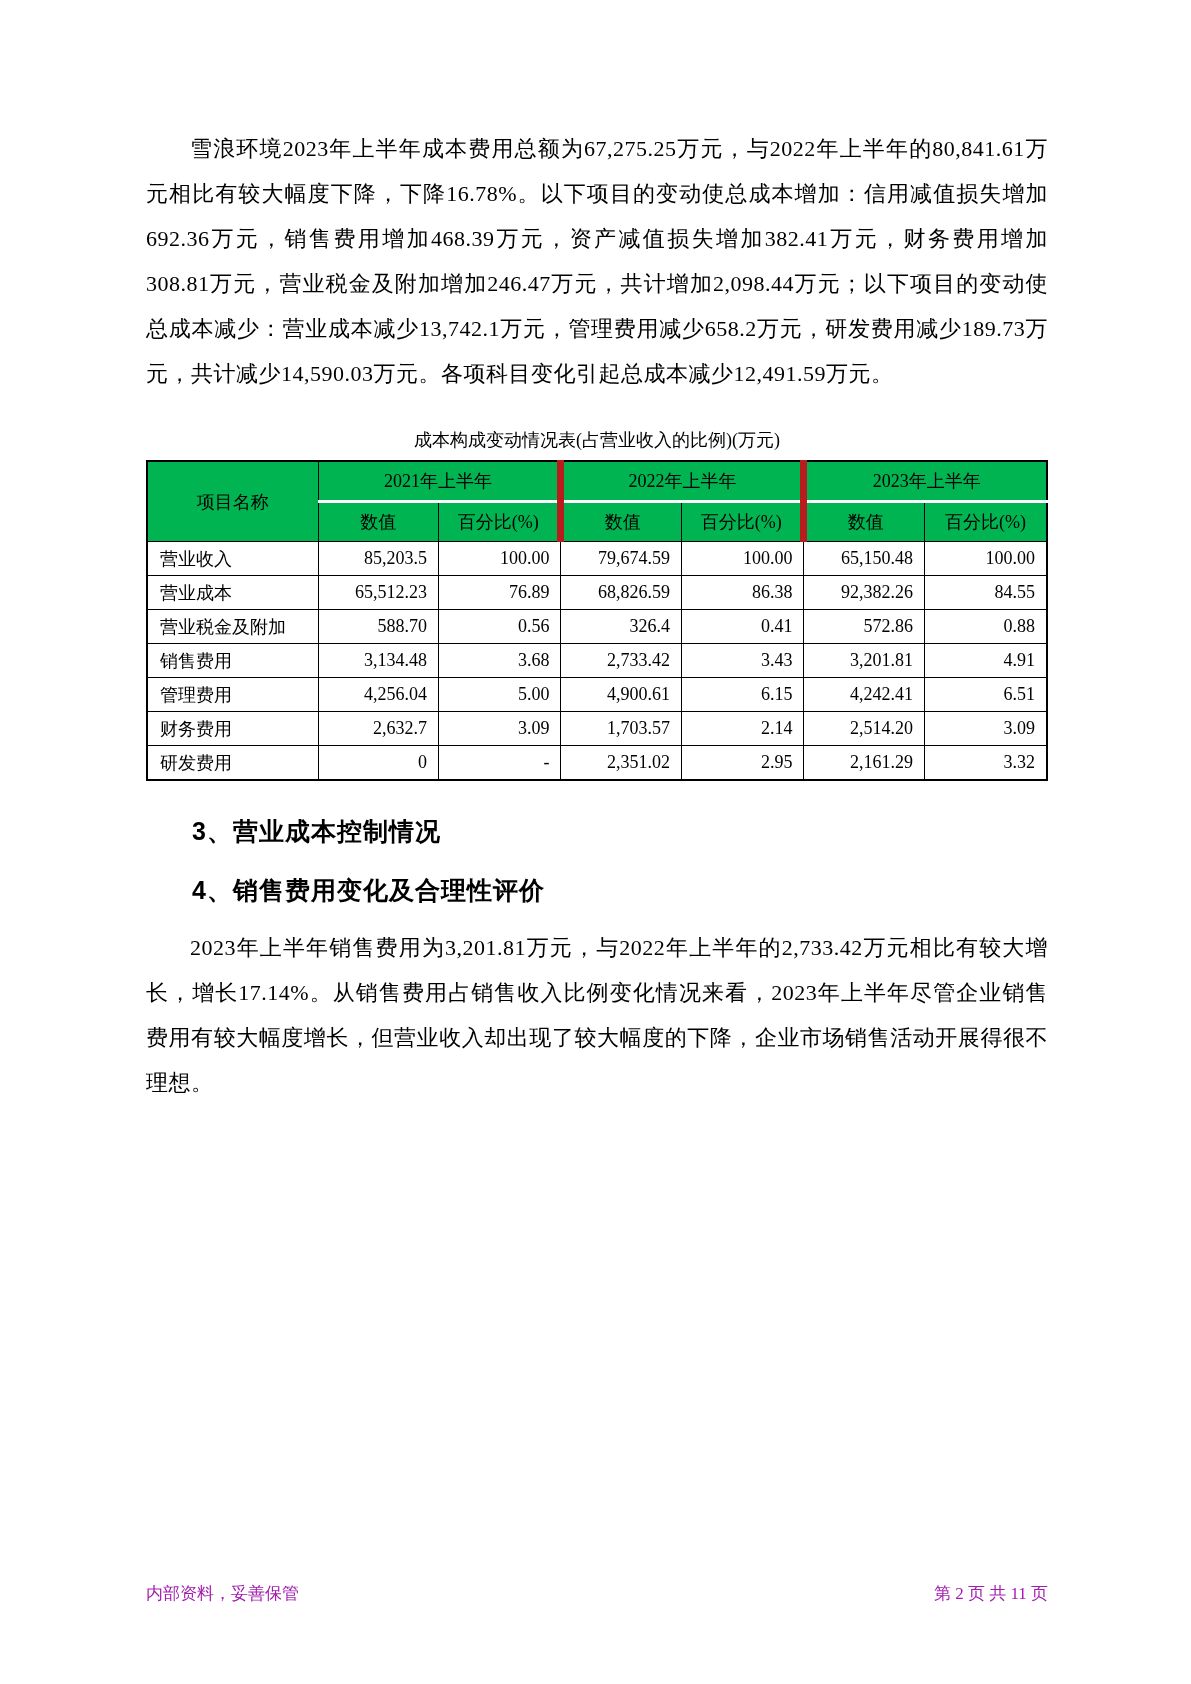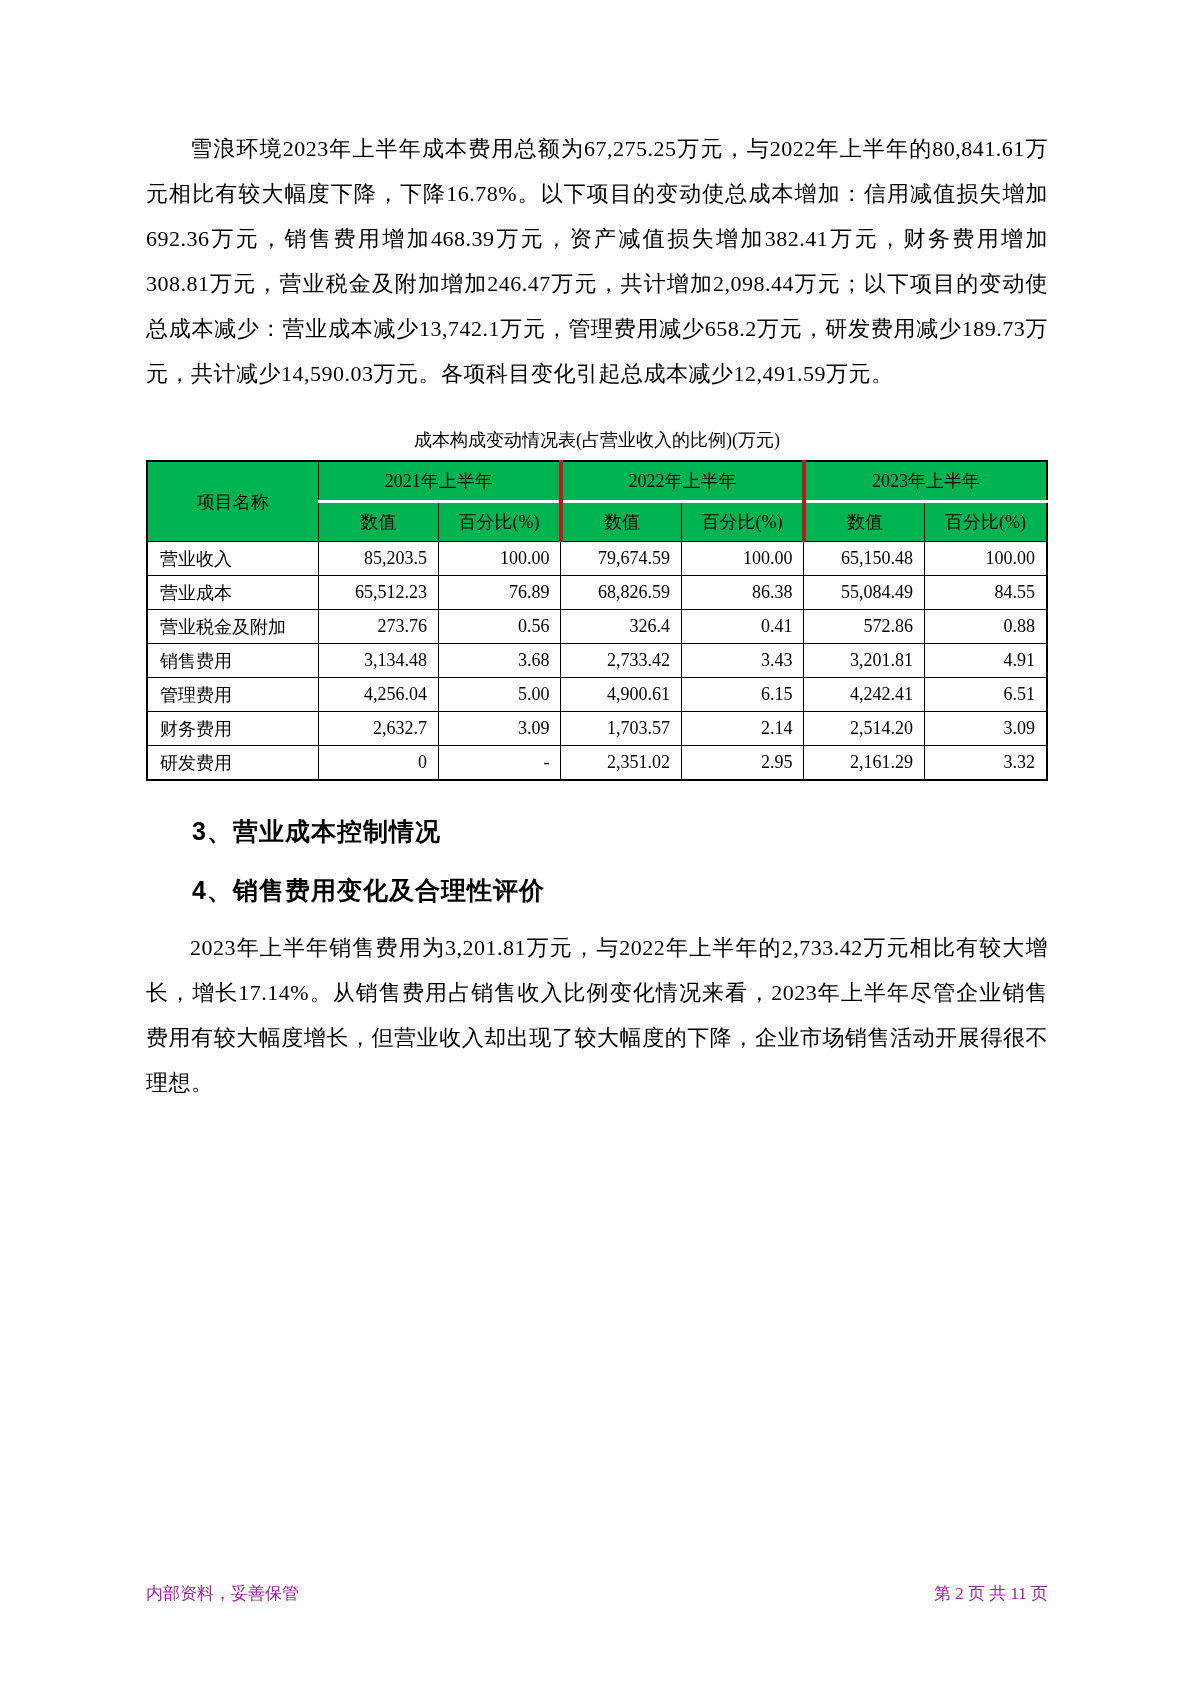--- a/index.html
+++ b/index.html
@@ -48,21 +48,21 @@
     overflow: hidden;
     white-space: nowrap;
   }
   .cost-table thead th {
     background: var(--header-green, #00B551);
     font-weight: normal;
     text-align: center;
     height: 36px;
   }
   .cost-table th.year-header { border-bottom: 3px solid #ffffff; }
-  .cost-table th.group-sep   { border-left: 4px solid #b91c1c; }
+  .cost-table th.group-sep   { border-left: 7px solid #b91c1c; }
   .cost-table td { height: 31px; }
   .cost-table td.name { text-align: left; padding-left: 12px; font-family: Liberation Serif, serif; }
   .cost-table td.num  { text-align: right; padding-right: 11px; }
   h2.sec-heading {
     font-family: "Liberation Sans", "DejaVu Sans", sans-serif;
     font-size: 25px;
     font-weight: 700;
     margin: 34px 0 0 46px;
     letter-spacing: 1px;
   }
@@ -130,26 +130,26 @@
           <td class="num">100.00</td>
           <td class="num">65,150.48</td>
           <td class="num">100.00</td>
         </tr>
         <tr>
           <td class="name">营业成本</td>
           <td class="num">65,512.23</td>
           <td class="num">76.89</td>
           <td class="num">68,826.59</td>
           <td class="num">86.38</td>
-          <td class="num">55,084.49</td>
+          <td class="num">92,382.26</td>
           <td class="num">84.55</td>
         </tr>
         <tr>
           <td class="name">营业税金及附加</td>
-          <td class="num">273.76</td>
+          <td class="num">588.70</td>
           <td class="num">0.56</td>
           <td class="num">326.4</td>
           <td class="num">0.41</td>
           <td class="num">572.86</td>
           <td class="num">0.88</td>
         </tr>
         <tr>
           <td class="name">销售费用</td>
           <td class="num">3,134.48</td>
           <td class="num">3.68</td>

